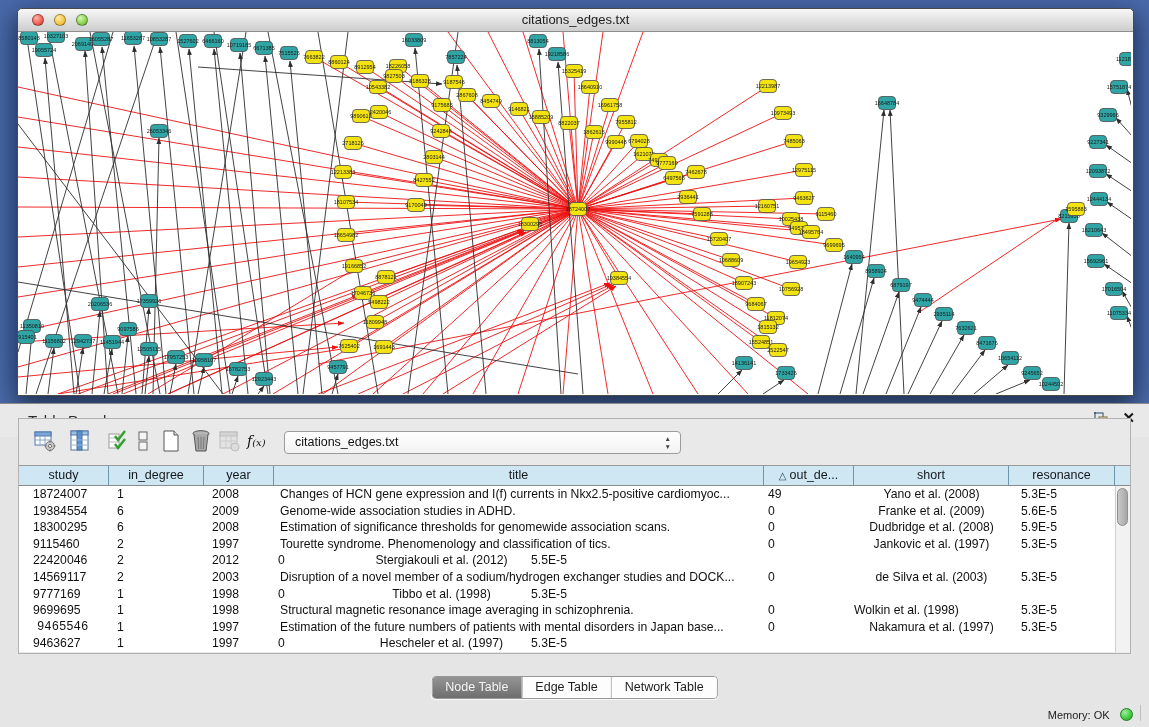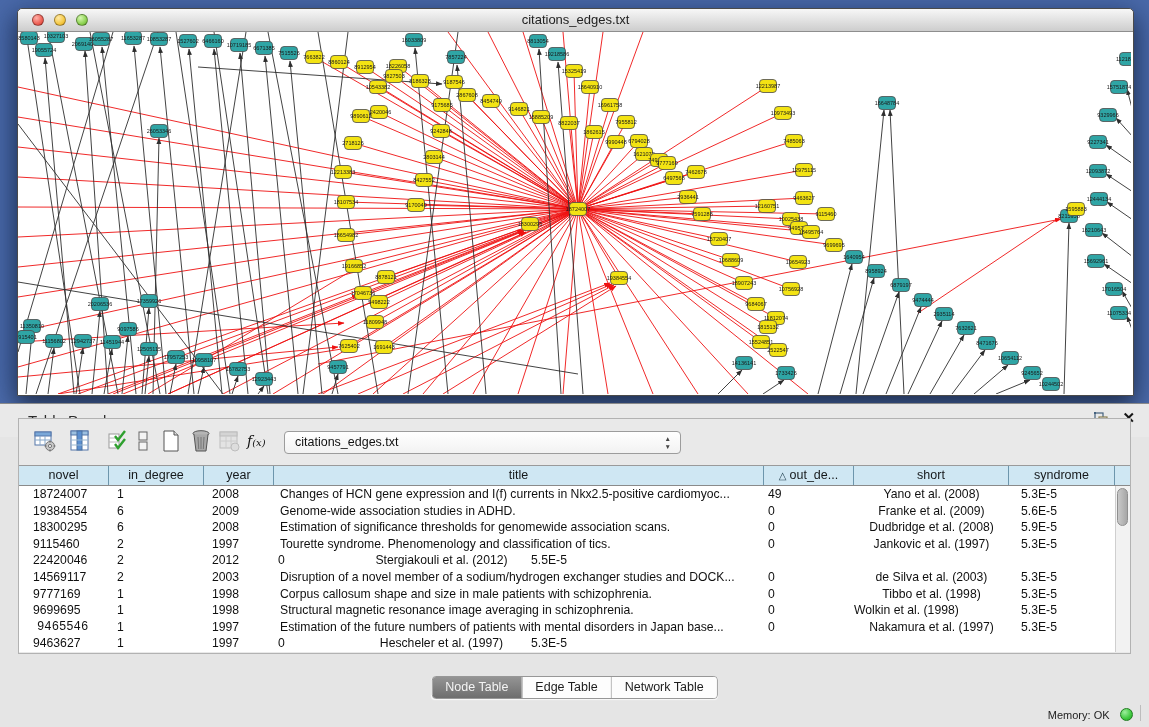--- a/index.html
+++ b/index.html
@@ -837,27 +837,27 @@
     </svg>
     <div class="tb-icon" style="left:228px;font-family:'DejaVu Serif',serif;font-style:italic;font-size:14px;color:#111;line-height:26px;">f<span style="font-size:10px">(x)</span></div>
 
     <div class="net-select">
       <span class="val">citations_edges.txt</span>
       <span class="arrows">▲<br>▼</span>
     </div>
 
     <div class="grid">
       <div class="hdr" id="hdr-row">
-          <div class="hcell" style="width: 90px;">novel</div>
+          <div class="hcell" style="width: 90px;">study</div>
           <div class="hcell" style="width: 95px;">in_degree</div>
           <div class="hcell" style="width: 70px;">year</div>
           <div class="hcell" style="width: 490px;">title</div>
           <div class="hcell" style="width: 90px;"><span class="sort-tri">△</span>out_de...</div>
           <div class="hcell" style="width: 155px;">short</div>
-          <div class="hcell" style="width: 106px;">syndrome</div>
+          <div class="hcell" style="width: 106px;">resonance</div>
           <div class="hcell stub" style="width: 15px;"></div>
         </div>
       <div class="rows" id="body-rows">
           <div class="trow">
             <div class="tcell" style="width: 90px; padding-left: 14px;">18724007</div>
             <div class="tcell" style="width: 95px; padding-left: 8px;">1</div>
             <div class="tcell" style="width: 70px; padding-left: 8px;">2008</div>
             <div class="tcell" style="width: 490px; padding-left: 6px;">Changes of HCN gene expression and I(f) currents in Nkx2.5-positive cardiomyoc...</div>
             <div class="tcell" style="width: 90px; padding-left: 4px;">49</div>
             <div class="tcell" style="width: 155px; text-align: center;">Yano et al. (2008)</div>
@@ -904,21 +904,20 @@
             <div class="tcell" style="width: 70px; padding-left: 8px;">2003</div>
             <div class="tcell" style="width: 490px; padding-left: 6px;">Disruption of a novel member of a sodium/hydrogen exchanger studies and DOCK...</div>
             <div class="tcell" style="width: 90px; padding-left: 4px;">0</div>
             <div class="tcell" style="width: 155px; text-align: center;">de Silva et al. (2003)</div>
             <div class="tcell" style="width: 106px; padding-left: 12px;">5.3E-5</div>
           </div>
           <div class="trow">
             <div class="tcell" style="width: 90px; padding-left: 14px;">9777169</div>
             <div class="tcell" style="width: 95px; padding-left: 8px;">1</div>
             <div class="tcell" style="width: 70px; padding-left: 8px;">1998</div>
-            <div class="tcell" style="width: 490px; padding-left: 6px;">Corpus callosum shape and size in male patients with schizophrenia.</div>
             <div class="tcell" style="width: 90px; padding-left: 4px;">0</div>
             <div class="tcell" style="width: 155px; text-align: center;">Tibbo et al. (1998)</div>
             <div class="tcell" style="width: 106px; padding-left: 12px;">5.3E-5</div>
           </div>
           <div class="trow">
             <div class="tcell" style="width: 90px; padding-left: 14px;">9699695</div>
             <div class="tcell" style="width: 95px; padding-left: 8px;">1</div>
             <div class="tcell" style="width: 70px; padding-left: 8px;">1998</div>
             <div class="tcell" style="width: 490px; padding-left: 6px;">Structural magnetic resonance image averaging in schizophrenia.</div>
             <div class="tcell" style="width: 90px; padding-left: 4px;">0</div>

